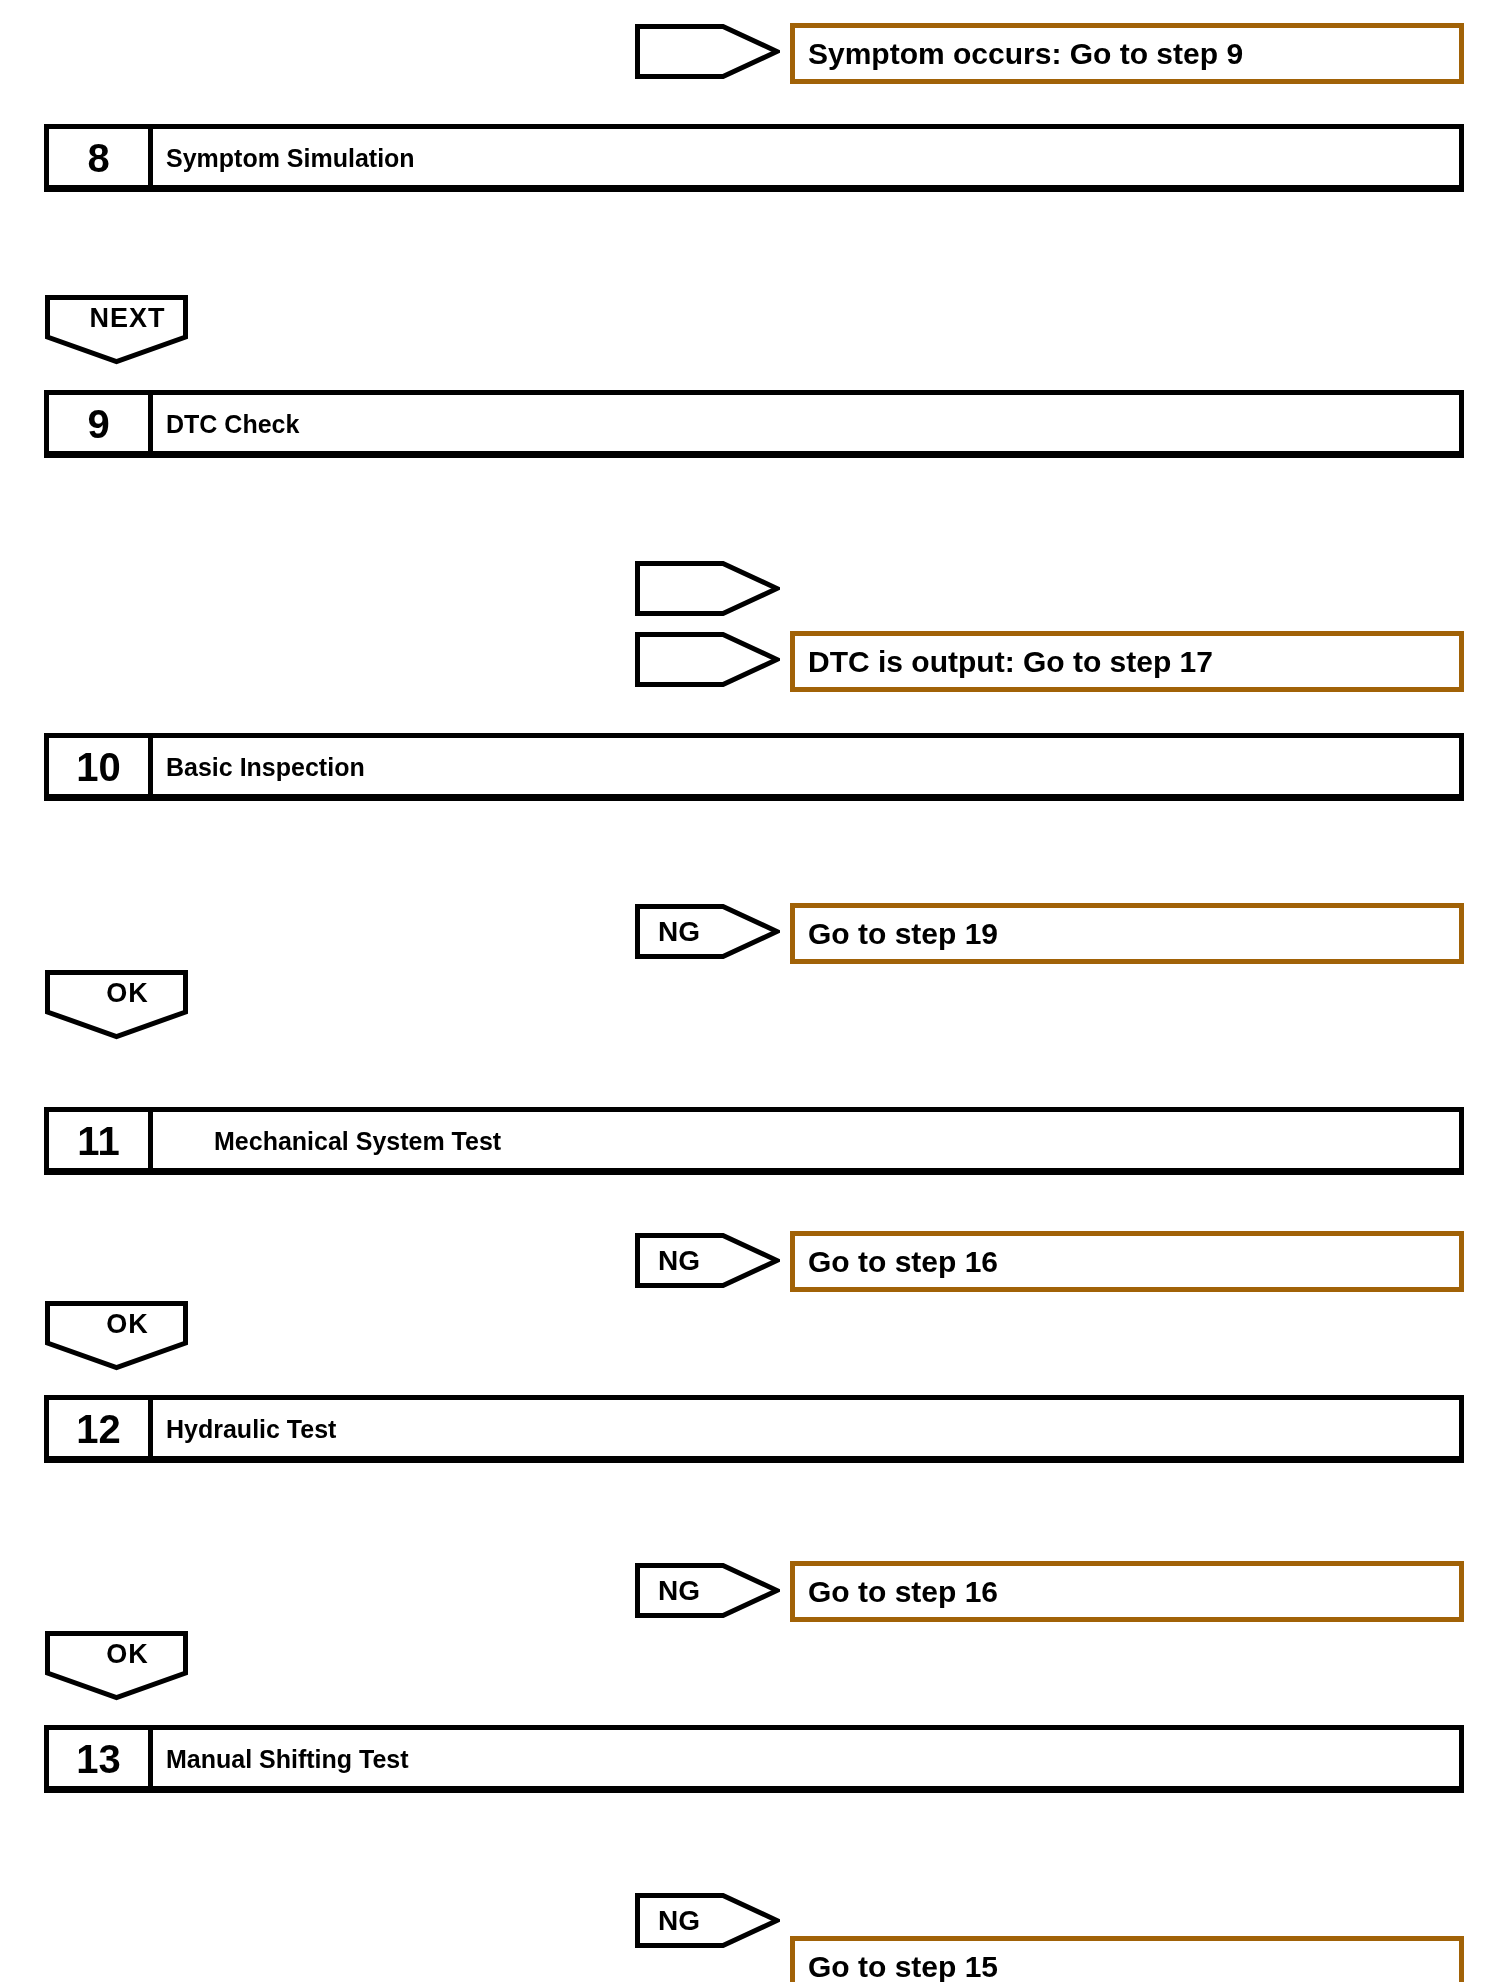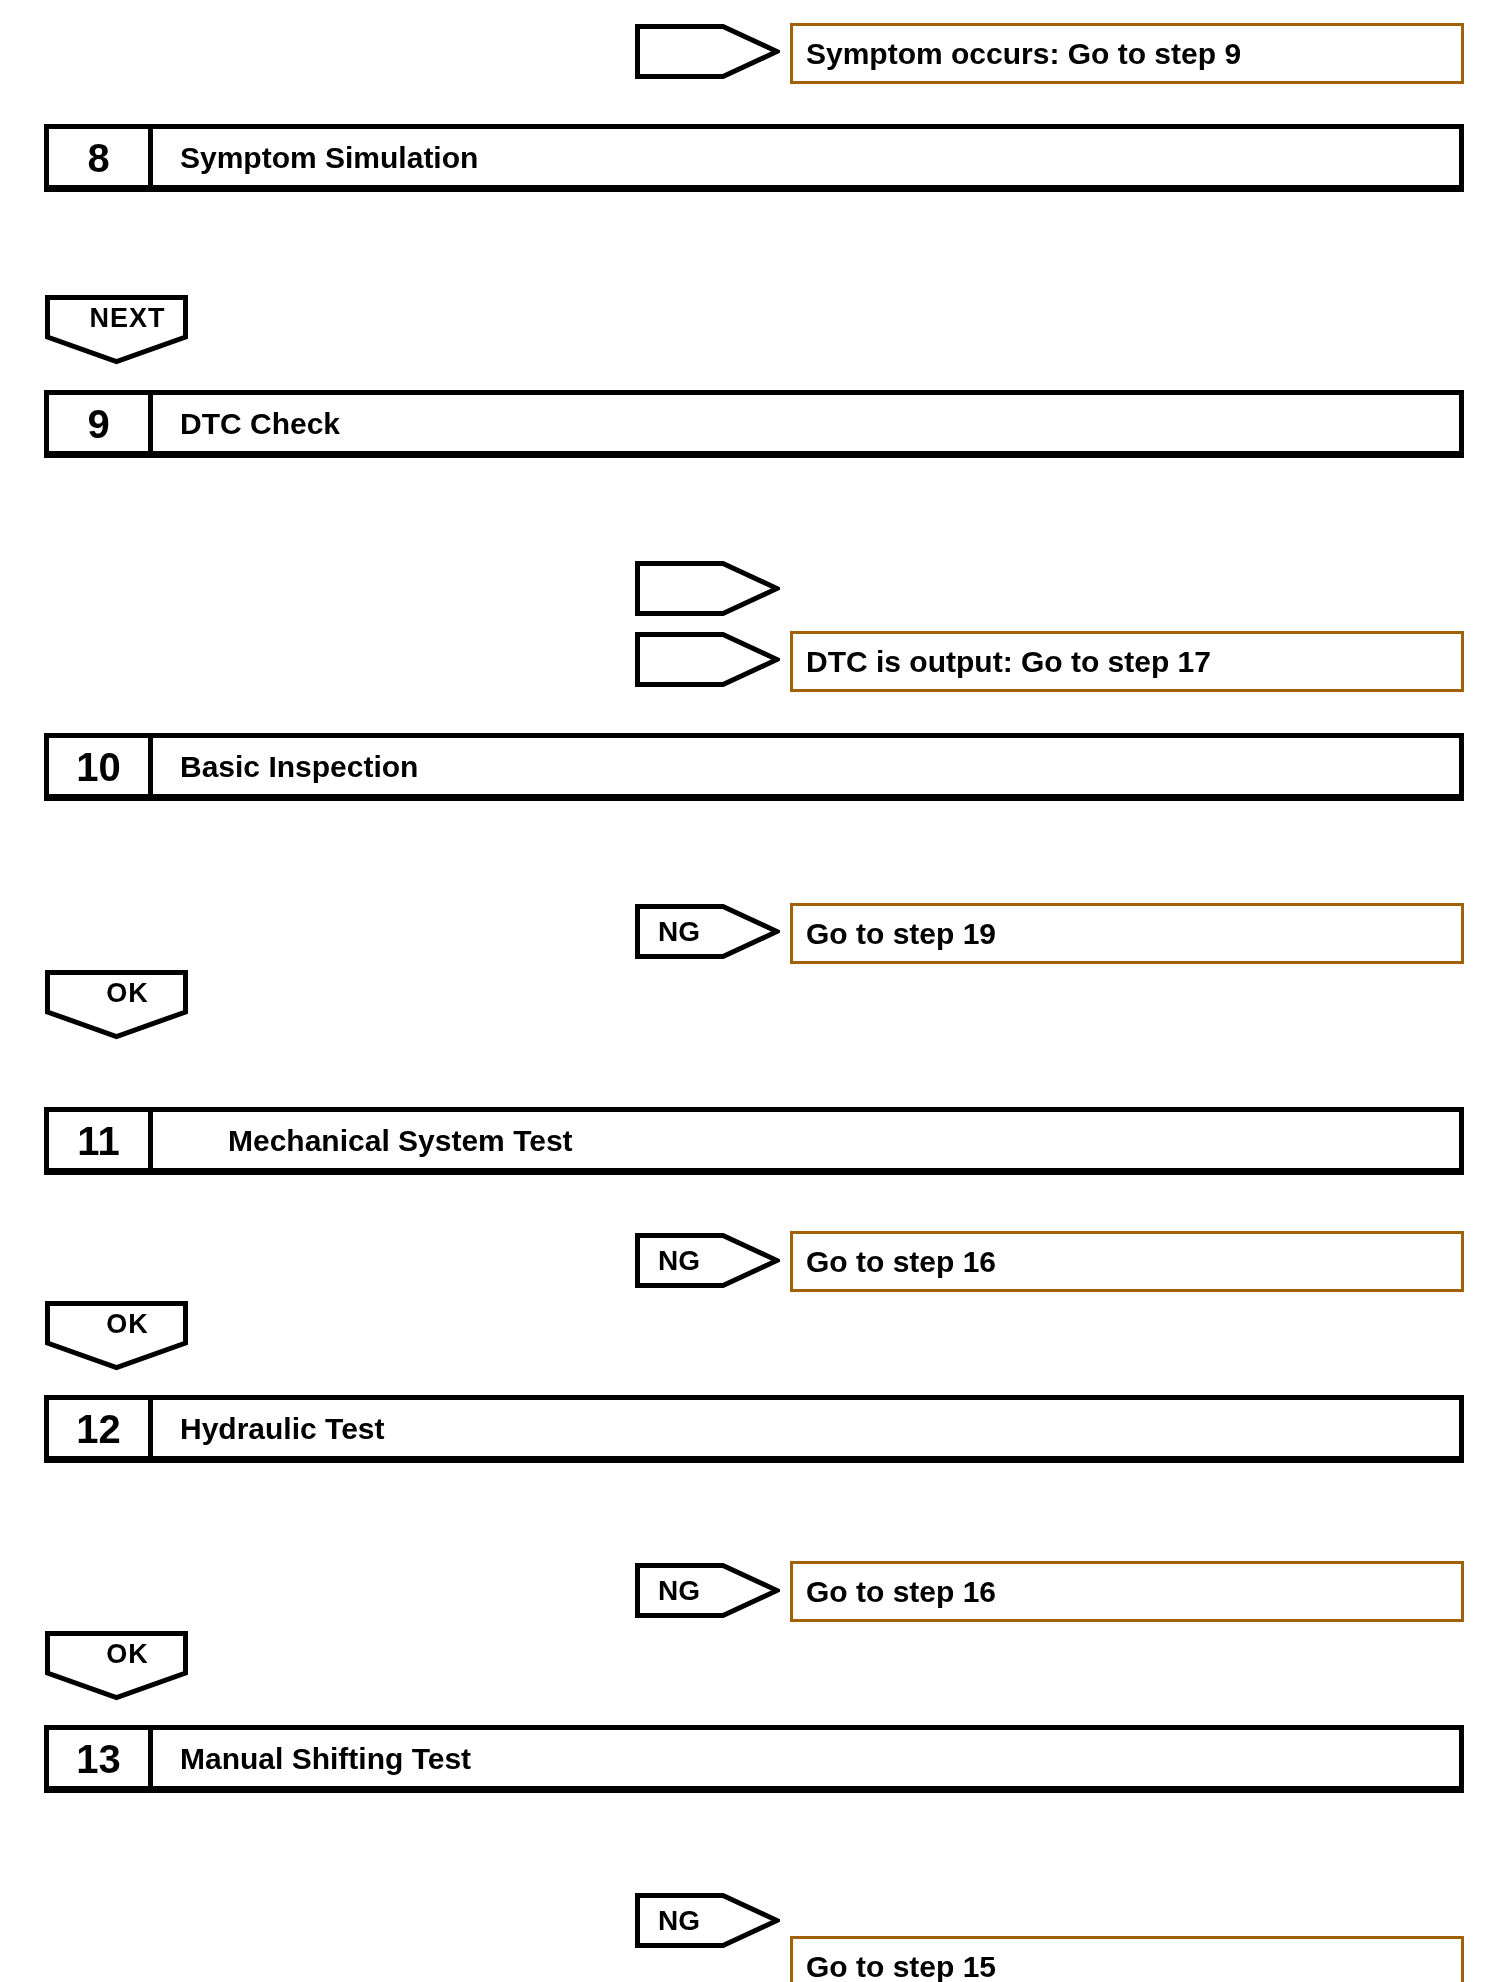--- a/index.html
+++ b/index.html
@@ -22,28 +22,28 @@
   }
   .stepnum{
     width:104px;flex:0 0 104px;
     border-right:5px solid #000;
     display:flex;align-items:center;justify-content:center;
     font-size:40px;line-height:1;
     padding-top:2px;box-sizing:border-box;
   }
   .steptitle{
     flex:1;display:flex;align-items:center;
-    padding-left:27px;font-size:30px;line-height:1;
+    padding-left:13px;font-size:25px;line-height:1;
     padding-top:2px;box-sizing:border-box;
   }
   
   .resultbox{
     position:absolute;left:790px;width:674px;height:61px;
     box-sizing:border-box;
-    border:3px solid #a16207;background:#fff;
+    border:5px solid #a16207;background:#fff;
     display:flex;align-items:center;
     padding-left:13px;font-size:30px;line-height:1;
   }
   
   .arrow{
     position:absolute;left:635px;width:145px;height:55px;
   }
   .arrow svg{position:absolute;left:0;top:0;display:block;}
   .arrowlabel{
     position:absolute;left:0;top:0;width:88px;height:55px;

